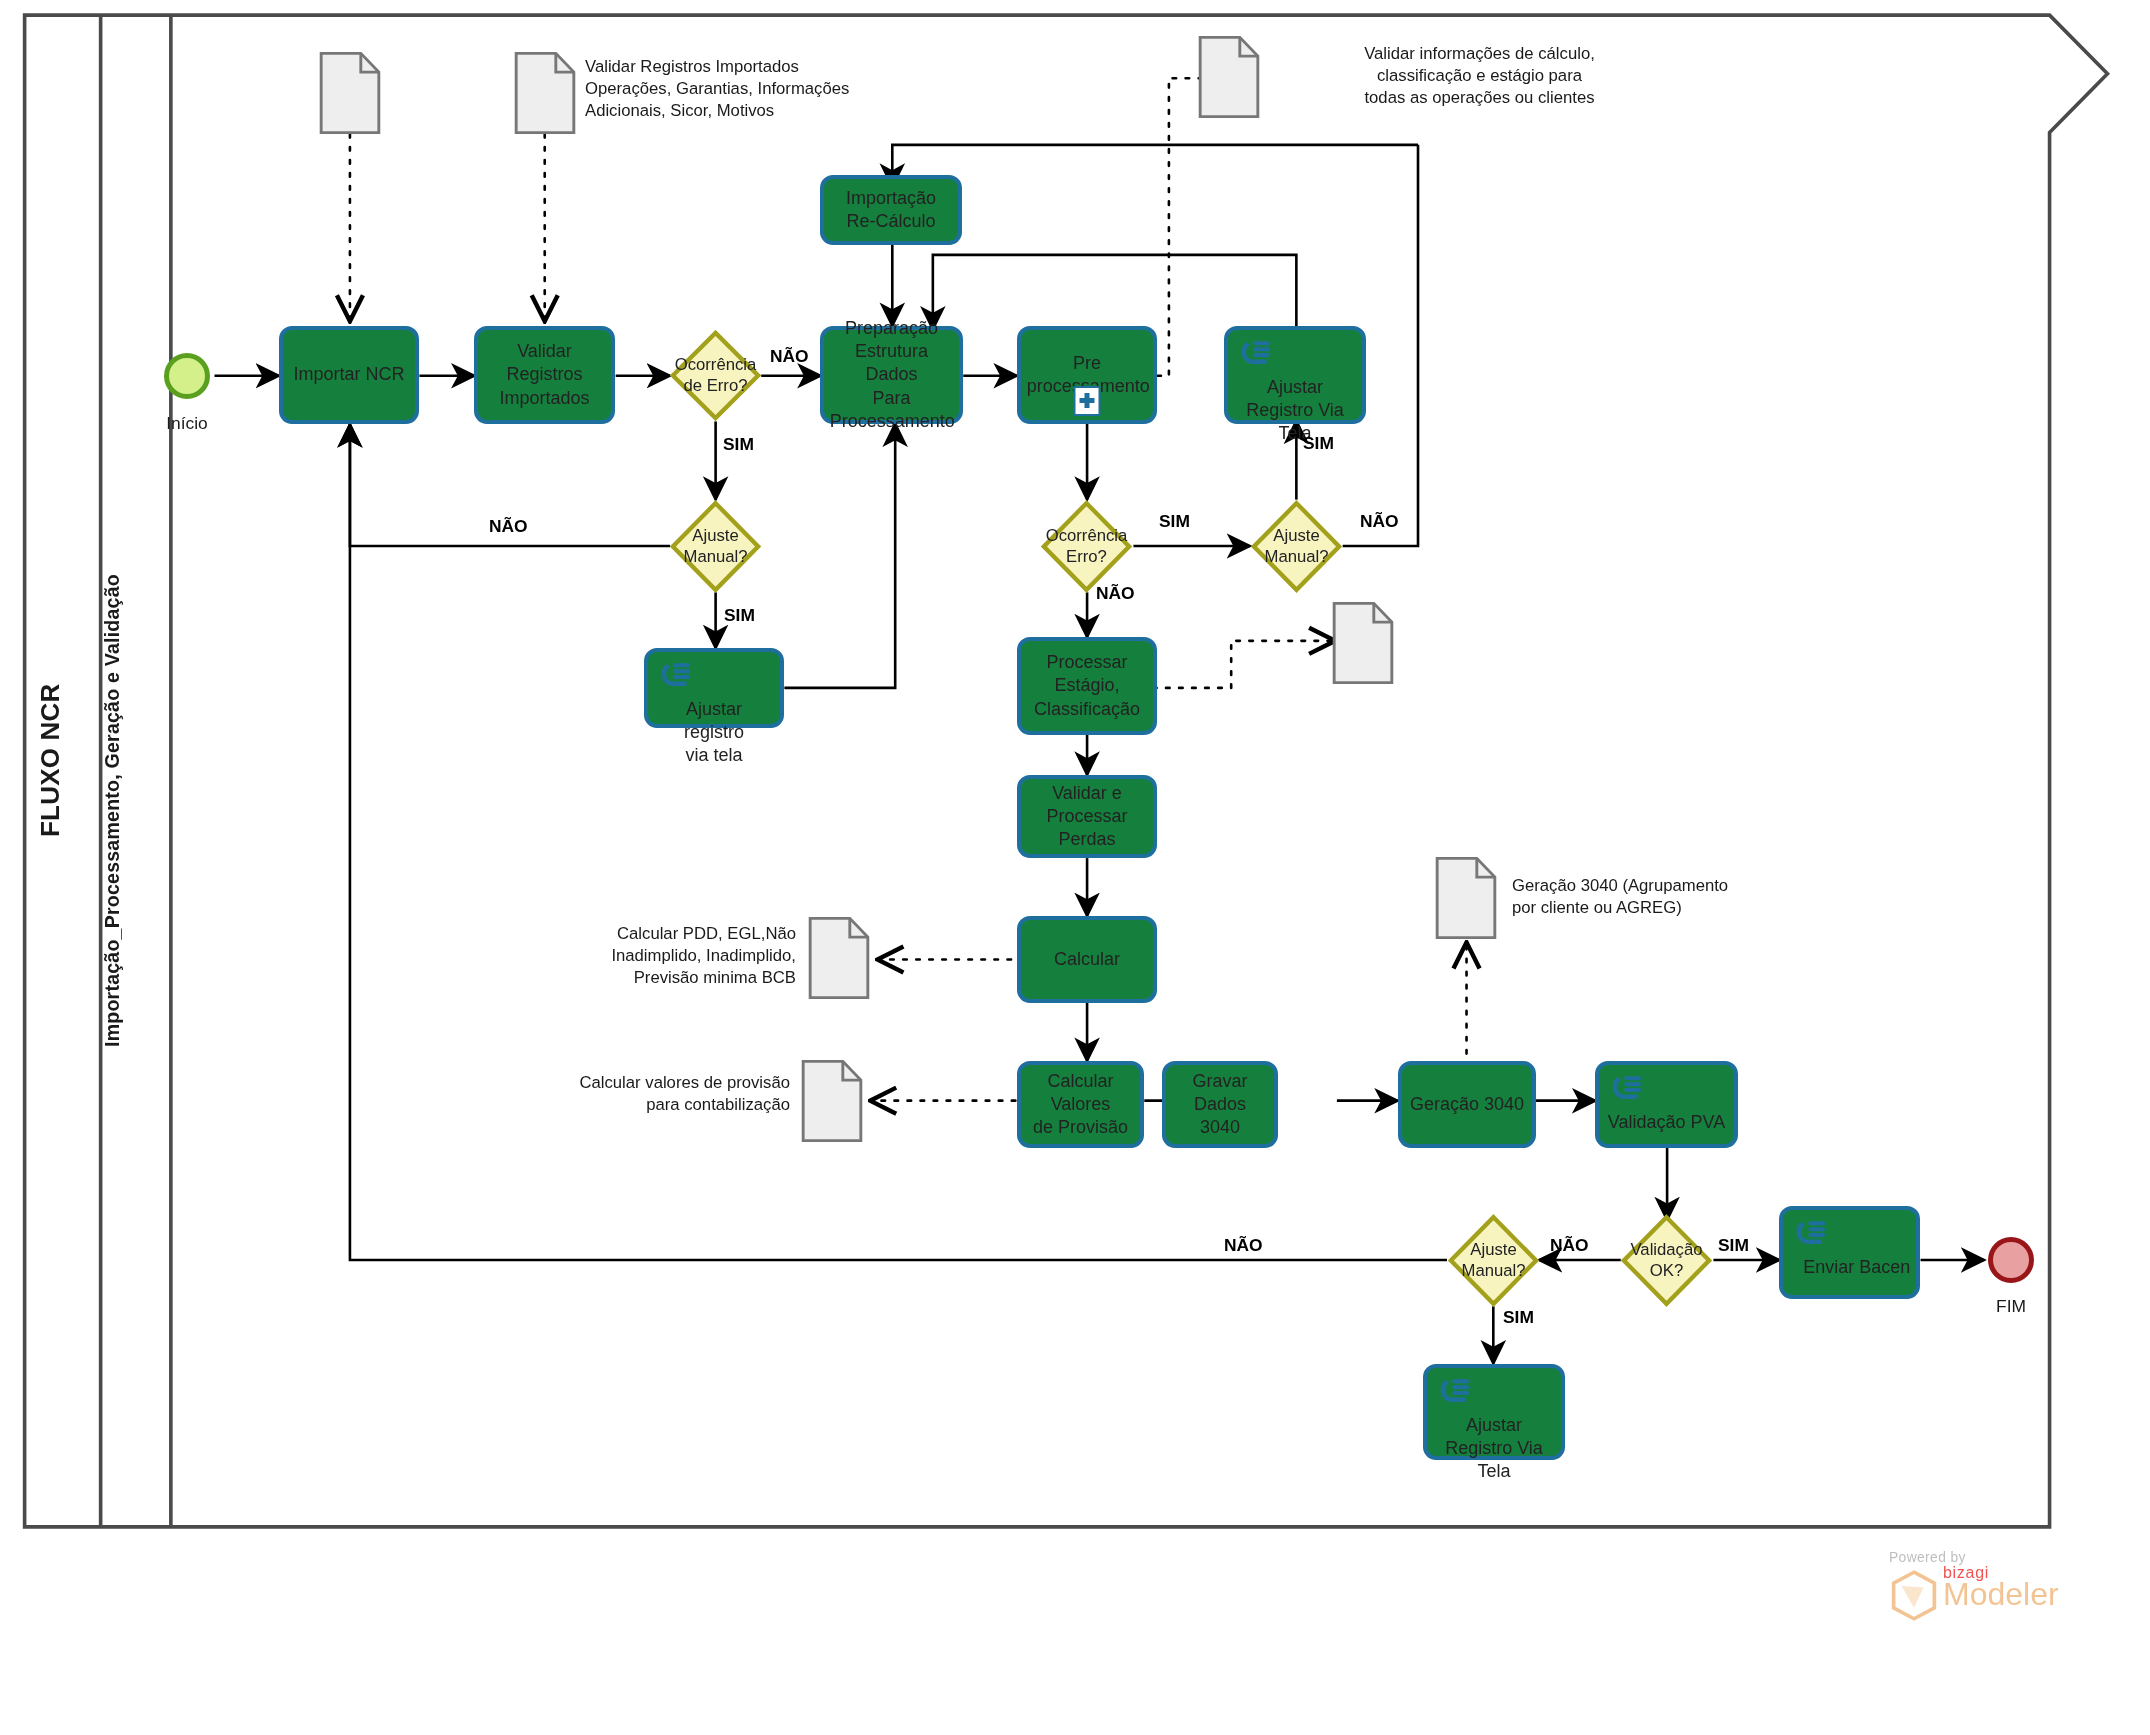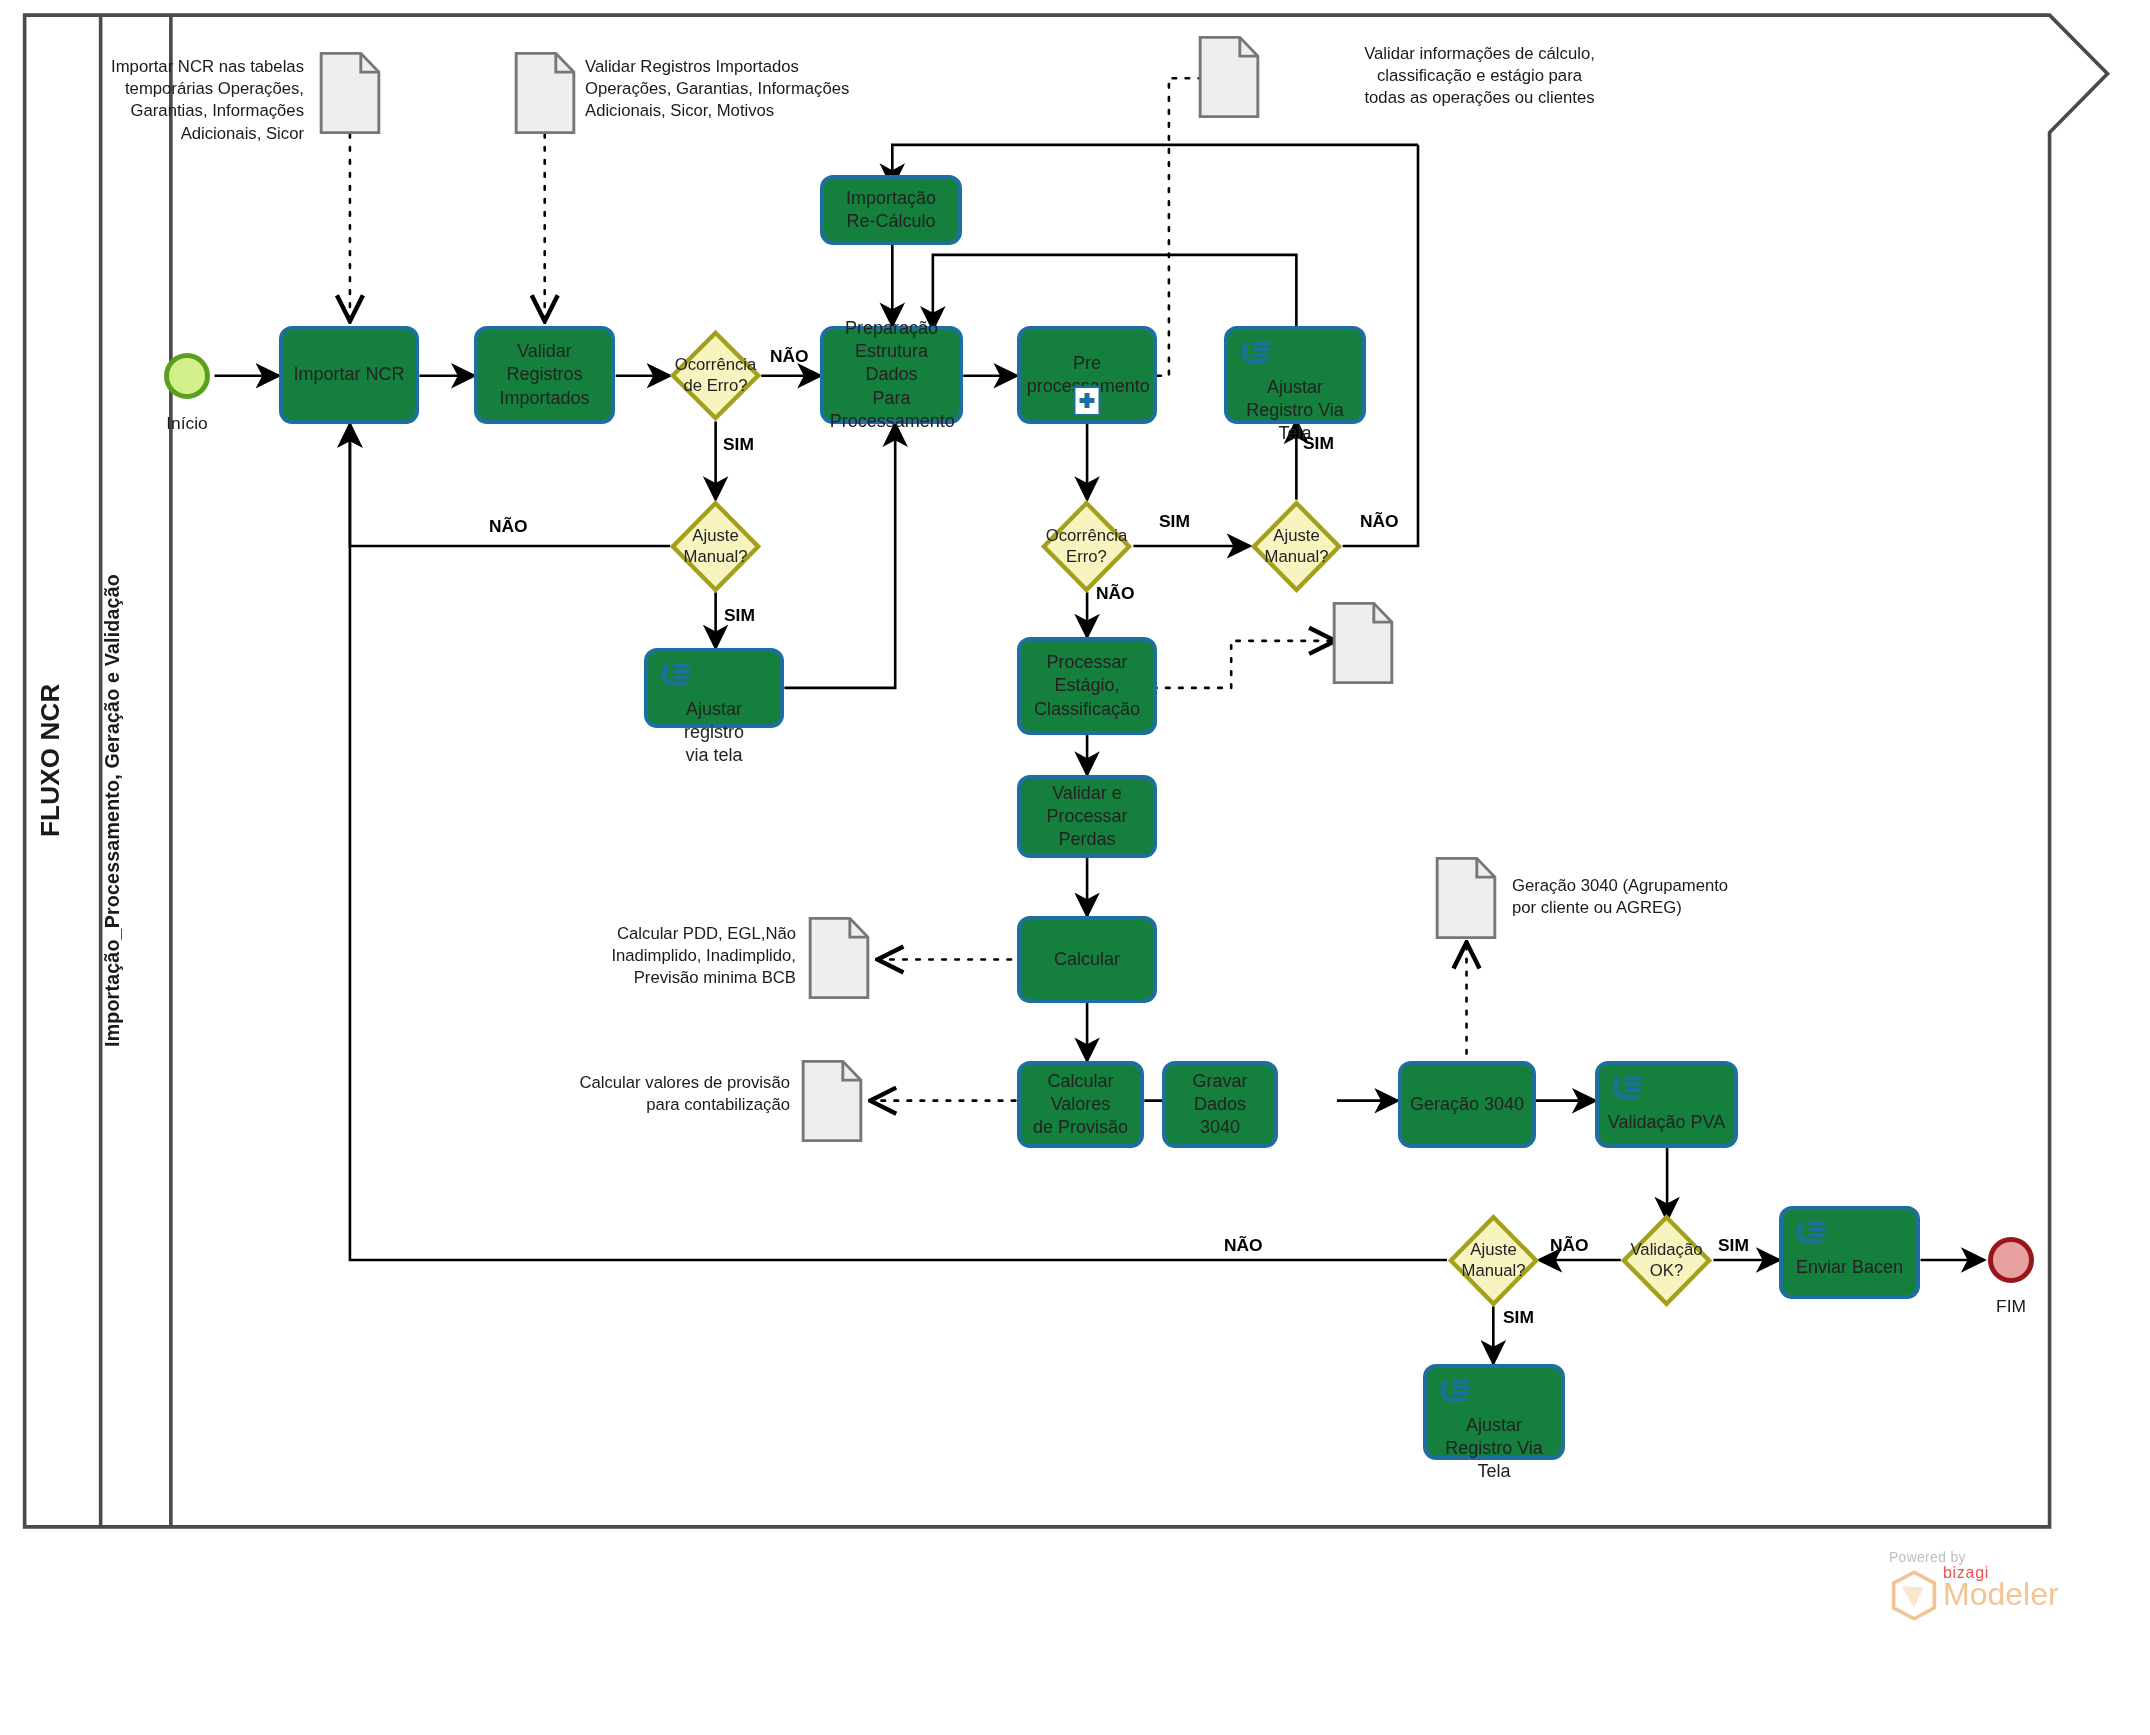--- a/index.html
+++ b/index.html
@@ -286,21 +286,21 @@
   <div class="task manual" style="left:1423px;top:1364px;width:142px;height:96px;">
     <svg class="hand-icon" viewBox="0 0 52 44">
       <path d="M12,7 C8,9 5,14 5,21 C5,30 12,37 21,37 L39,37 L39,31 L21,31 C15,31 11,27 11,21 C11,17 13,13 16,11 Z" fill="#1f6f9e"></path>
       <rect x="21" y="6" width="23" height="5.5" rx="2.6" fill="#1f6f9e"></rect>
       <rect x="21" y="14" width="23" height="5.5" rx="2.6" fill="#1f6f9e"></rect>
       <rect x="21" y="22" width="23" height="5.5" rx="2.6" fill="#1f6f9e"></rect>
     </svg>
     <span class="tlabel">Ajustar<br>Registro Via Tela</span>
   </div>
 
-  <div class="task manual" style="left:1779px;top:1206px;width:141px;height:93px;">
+  <div class="task manual" style="left:1779px;top:1206px;width:141px;height:93px;text-align:right;">
     <svg class="hand-icon" viewBox="0 0 52 44">
       <path d="M12,7 C8,9 5,14 5,21 C5,30 12,37 21,37 L39,37 L39,31 L21,31 C15,31 11,27 11,21 C11,17 13,13 16,11 Z" fill="#1f6f9e"></path>
       <rect x="21" y="6" width="23" height="5.5" rx="2.6" fill="#1f6f9e"></rect>
       <rect x="21" y="14" width="23" height="5.5" rx="2.6" fill="#1f6f9e"></rect>
       <rect x="21" y="22" width="23" height="5.5" rx="2.6" fill="#1f6f9e"></rect>
     </svg>
     <span class="tlabel">Enviar Bacen</span>
   </div>
 
   <div class="gw" style="left:670px;top:330px;width:91px;height:91px;">
@@ -344,21 +344,20 @@
     </svg>
     <div class="gwtext">Validação<br>OK?</div>
   </div>
 
   <div class="doc" style="left:319px;top:51px;">
     <svg width="62" height="84" viewBox="0 0 86 116">
       <path d="M3,3 L58,3 L83,29 L83,113 L3,113 Z" fill="#eeeeee" stroke="#777" stroke-width="4"></path>
       <path d="M58,3 L58,29 L83,29" fill="none" stroke="#777" stroke-width="4"></path>
     </svg>
   </div>
-  <div class="note right" style="left:65px;top:56px;width:239px;">Importar NCR nas tabelas<br>temporárias Operações,<br>Garantias, Informações<br>Adicionais, Sicor</div>
 
   <div class="doc" style="left:514px;top:51px;">
     <svg width="62" height="84" viewBox="0 0 86 116">
       <path d="M3,3 L58,3 L83,29 L83,113 L3,113 Z" fill="#eeeeee" stroke="#777" stroke-width="4"></path>
       <path d="M58,3 L58,29 L83,29" fill="none" stroke="#777" stroke-width="4"></path>
     </svg>
   </div>
   <div class="note" style="left:585px;top:56px;width:406px;">Validar Registros Importados<br>Operações, Garantias, Informações<br>Adicionais, Sicor, Motivos</div>
 
   <div class="doc" style="left:1198px;top:35px;">

